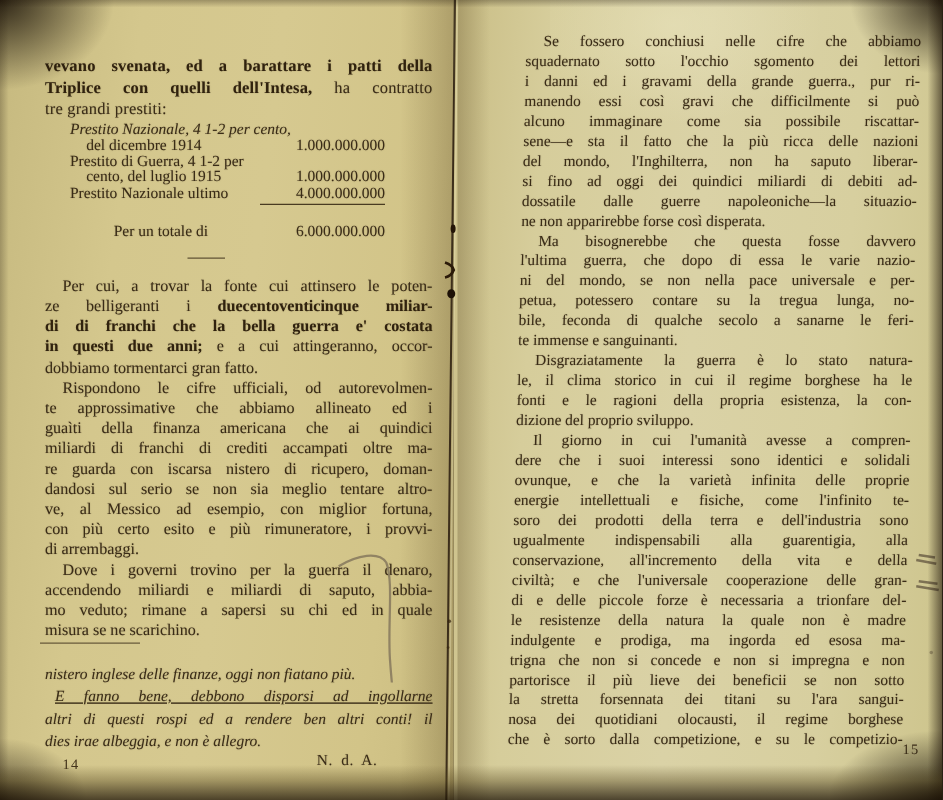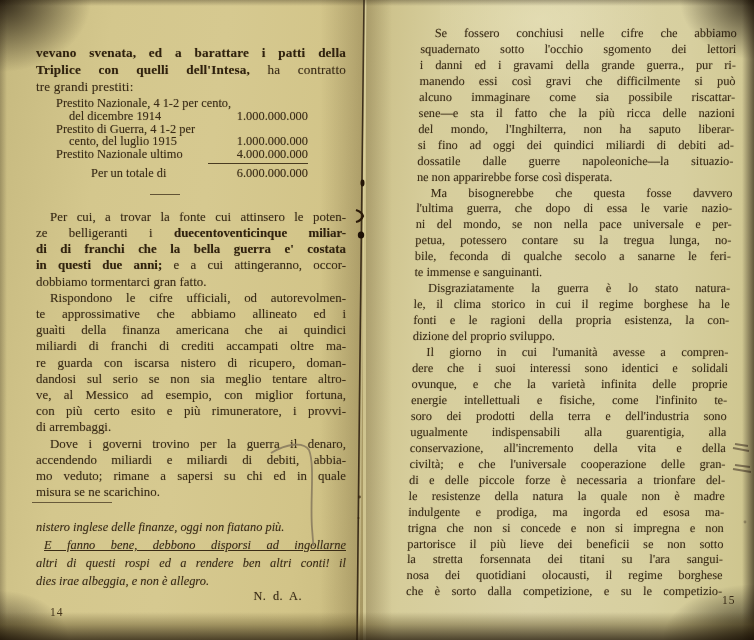--- a/index.html
+++ b/index.html
@@ -27,21 +27,21 @@
   .line.endline{text-align:left;text-align-last:left;}
   .para{margin:0;}
   .para.opening{font-size:13.2px;line-height:17px;}
   .para.opening .line{letter-spacing:.15px;}
   .bold{font-weight:bold;color:#30220e;}
   .para.body-first{margin-top:14px;}
   .para.footnote{font-style:italic;font-size:12.4px;line-height:17.7px;margin-top:16px;}
   
   .loans{margin-top:2px;font-size:12.4px;}
   .lrow{position:relative;height:12.8px;line-height:12.9px;white-space:nowrap;}
-  .lrow.totalrow{margin-top:3px;}
+  .lrow.totalrow{margin-top:15px;}
   .lval{position:absolute;right:38px;}
   .sumrule{width:100px;margin:2px 38px 2px auto;border-top:1.2px solid rgba(48,34,14,.85);height:0;}
   .divider{width:30px;margin:14px 0 0 114px;border-top:1.6px solid rgba(58,44,23,.75);height:0;}
   .fnrule{width:80px;margin:2px 0 6px -4px;border-top:1px solid rgba(58,44,23,.7);height:0;}
   .signature{margin-top:-2px;text-align:right;padding-right:44px;font-size:12.3px;
              word-spacing:3px;letter-spacing:.5px;}
   .pagenum{position:absolute;z-index:3;font-size:11.5px;color:#43331b;letter-spacing:1px;}
   .pagenum-left{left:50px;top:606px;}
   .pagenum-right{left:722px;top:594px;}
   
@@ -74,21 +74,21 @@
   <div class="fold-shadow-left"></div>
   <div class="fold-shadow-right"></div>
 
   <div class="col col-left">
       <div class="para opening">
         <div class="line"><span class="bold">vevano svenata, ed a barattare i patti della</span></div>
         <div class="line"><span class="bold">Triplice con quelli dell'Intesa,</span><span> ha contratto</span></div>
         <div class="line endline">tre grandi prestiti:</div>
       </div>
       <div class="loans">
-        <div class="lrow"><span class="llabel" style="padding-left: 20px;">Prestito Nazionale, 4 1-2 per cento,</span><span class="lval"></span></div>
+        <div class="lrow"><span class="llabel" style="padding-left: 20px; font-style: italic;">Prestito Nazionale, 4 1-2 per cento,</span><span class="lval"></span></div>
         <div class="lrow"><span class="llabel" style="padding-left: 33px;">del dicembre 1914</span><span class="lval">1.000.000.000</span></div>
         <div class="lrow"><span class="llabel" style="padding-left: 20px;">Prestito di Guerra, 4 1-2 per</span><span class="lval"></span></div>
         <div class="lrow"><span class="llabel" style="padding-left: 33px;">cento, del luglio 1915</span><span class="lval">1.000.000.000</span></div>
         <div class="lrow"><span class="llabel" style="padding-left: 20px;">Prestito Nazionale ultimo</span><span class="lval">4.000.000.000</span></div>
         <div class="sumrule"></div>
         <div class="lrow totalrow"><span class="llabel" style="padding-left: 55px;">Per un totale di</span><span class="lval">6.000.000.000</span></div>
       </div>
       <div class="divider"></div>
       <div class="para body-first">
         <div class="line" style="text-indent: 14px;">Per cui, a trovar la fonte cui attinsero le poten-</div>
@@ -103,21 +103,21 @@
         <div class="line">guaìti della finanza americana che ai quindici</div>
         <div class="line">miliardi di franchi di crediti accampati oltre ma-</div>
         <div class="line">re guarda con iscarsa nistero di ricupero, doman-</div>
         <div class="line">dandosi sul serio se non sia meglio tentare altro-</div>
         <div class="line">ve, al Messico ad esempio, con miglior fortuna,</div>
         <div class="line">con più certo esito e più rimuneratore, i provvi-</div>
         <div class="line endline">di arrembaggi.</div>
       </div>
       <div class="para">
         <div class="line" style="text-indent: 14px;">Dove i governi trovino per la guerra il denaro,</div>
-        <div class="line">accendendo miliardi e miliardi di debiti, abbia-</div>
+        <div class="line">accendendo miliardi e miliardi di saputo, abbia-</div>
         <div class="line">mo veduto; rimane a sapersi su chi ed in quale</div>
         <div class="line endline">misura se ne scarichino.</div>
       </div>
       <div class="fnrule"></div>
       <div class="para footnote">
         <div class="line endline">nistero inglese delle finanze, oggi non fiatano più.</div>
         <div class="line" style="text-indent: 8px; text-decoration: underline;">E fanno bene, debbono disporsi ad ingollarne</div>
         <div class="line">altri di questi rospi ed a rendere ben altri conti! il</div>
         <div class="line endline">dies irae albeggia, e non è allegro.</div>
       </div>

